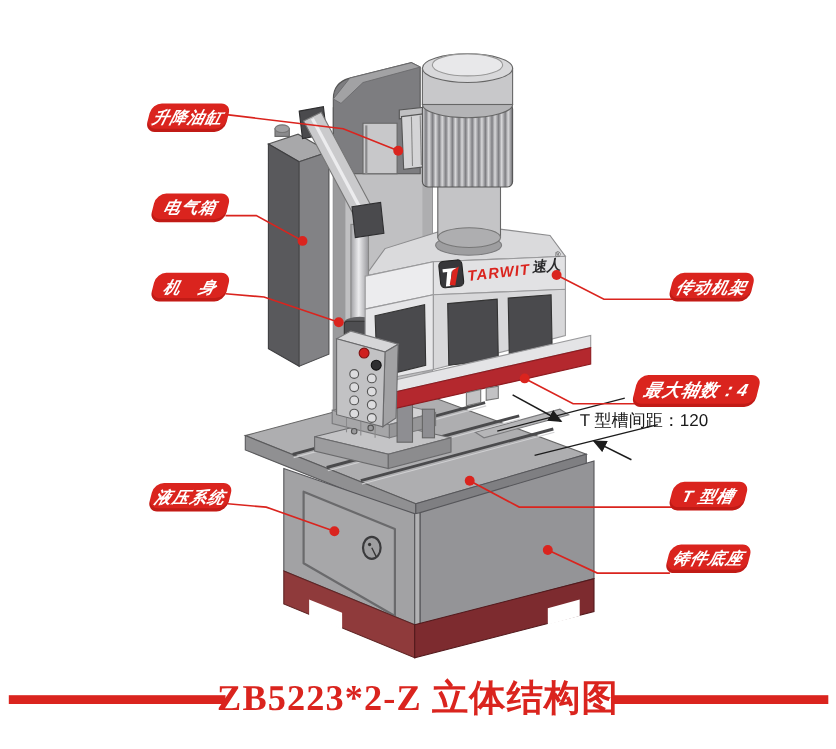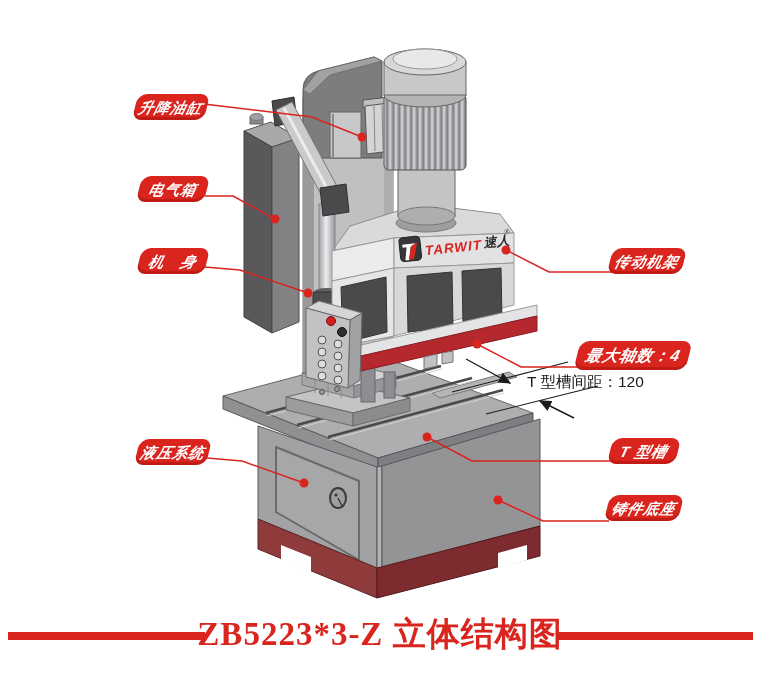--- a/index.html
+++ b/index.html
@@ -210,21 +210,21 @@
         <circle cx="477" cy="344" r="4.5" fill="#da241e"></circle>
         <polyline points="612,461 472,461 427,437" fill="none" stroke="#da241e" stroke-width="1.5"></polyline>
         <circle cx="427" cy="437" r="4.5" fill="#da241e"></circle>
         <polyline points="609,521 543,521 498,500" fill="none" stroke="#da241e" stroke-width="1.5"></polyline>
         <circle cx="498" cy="500" r="4.5" fill="#da241e"></circle>
       </g>
   </svg>
 
   <div class="title-line" style="left:8px;top:632px;width:197px;"></div>
   <div class="title-line" style="left:557px;top:632px;width:196px;"></div>
-  <div class="page-title">ZB5223*3-Z 立体结构图</div>
+  <div class="page-title">ZB5223*2-Z 立体结构图</div>
 
 <div class="callout" style="left: 135px; top: 94px; width: 72px; height: 26px;">
       <span class="txt">升降油缸</span>
     </div>
     <div class="callout" style="left: 139px; top: 176px; width: 68px; height: 26px;">
       <span class="txt">电气箱</span>
     </div>
     <div class="callout" style="left: 139px; top: 248px; width: 68px; height: 26px;">
       <span class="txt">机　身</span>
     </div>

